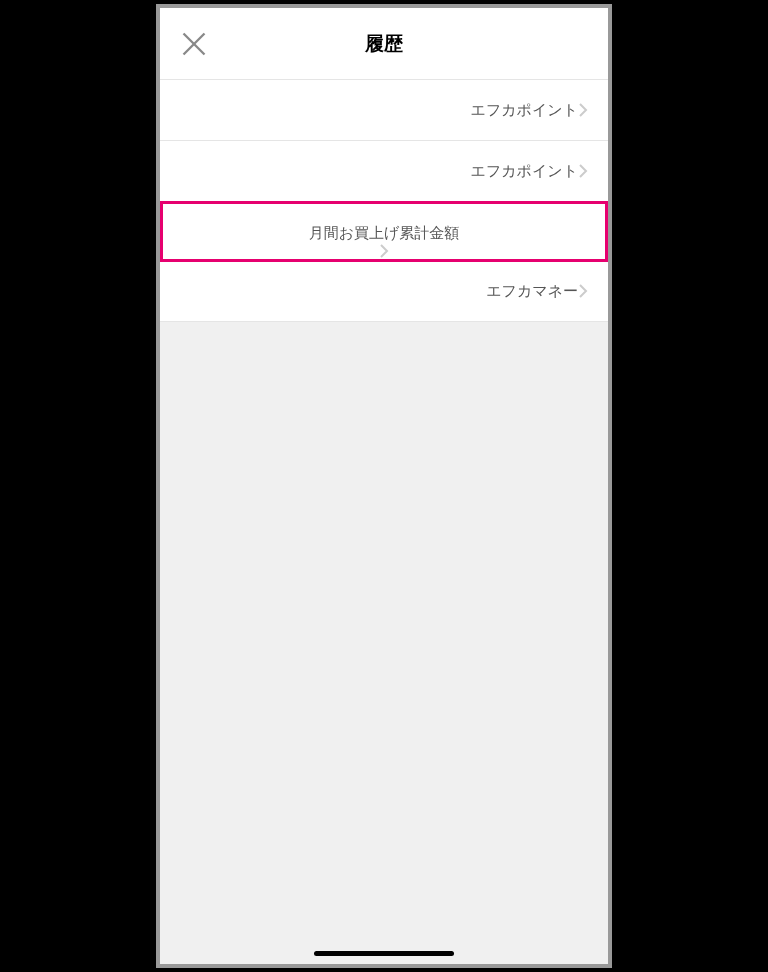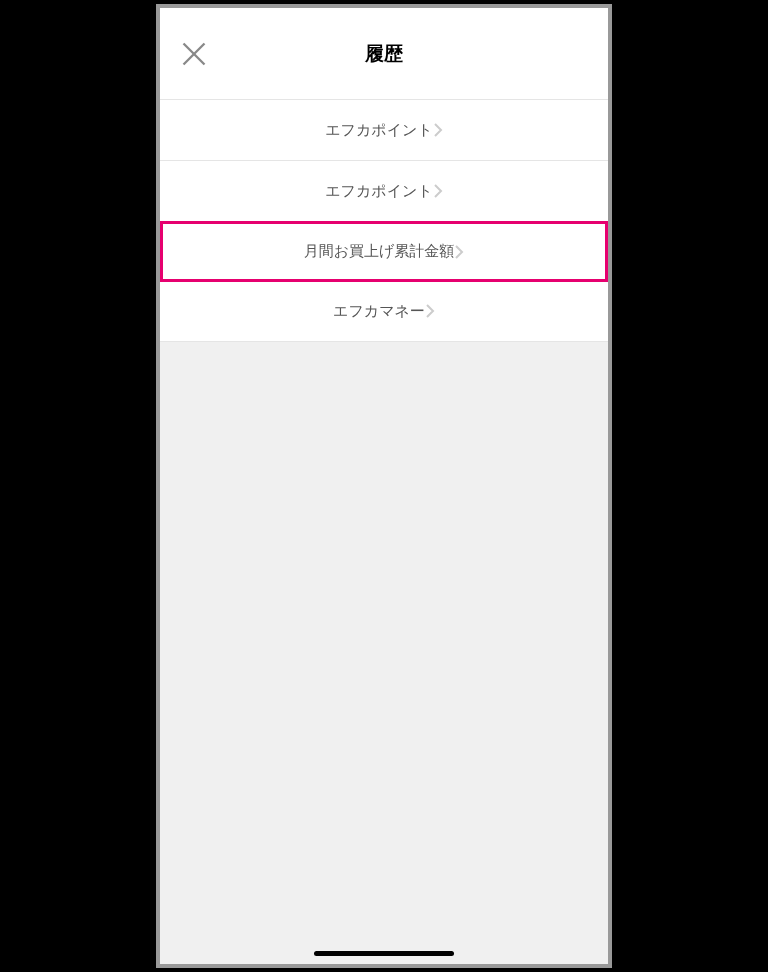--- a/index.html
+++ b/index.html
@@ -19,21 +19,21 @@
     .phone-frame {
       width: 456px;
       height: 964px;
       background: #f0f0f0;
       border: 4px solid #999;
       position: relative;
       overflow: hidden;
     }
     .header {
       background: #fff;
-      height: 92px;
+      height: 72px;
       display: flex;
       align-items: center;
       justify-content: center;
       position: relative;
       border-bottom: 1px solid #e5e5e5;
     }
     .close-btn {
       position: absolute;
       left: 20px;
       top: 50%;
@@ -51,30 +51,31 @@
       font-weight: 700;
       color: #000;
     }
     .list {
       background: #fff;
     }
     .list-item {
       height: 61px;
       display: flex;
       align-items: center;
-      justify-content: center;
+      justify-content: flex-end;
       padding: 0 20px;
       border-bottom: 1px solid #e5e5e5;
       cursor: pointer;
       position: relative;
     }
     .list-item.highlighted {
       border: 3px solid #e6006f;
       margin: -1px 0;
       z-index: 1;
+      flex-direction: column;
     }
     .list-item-label {
       font-size: 15px;
       color: #555;
       font-weight: 400;
     }
     .chevron {
       width: 10px;
       height: 16px;
       flex-shrink: 0;

